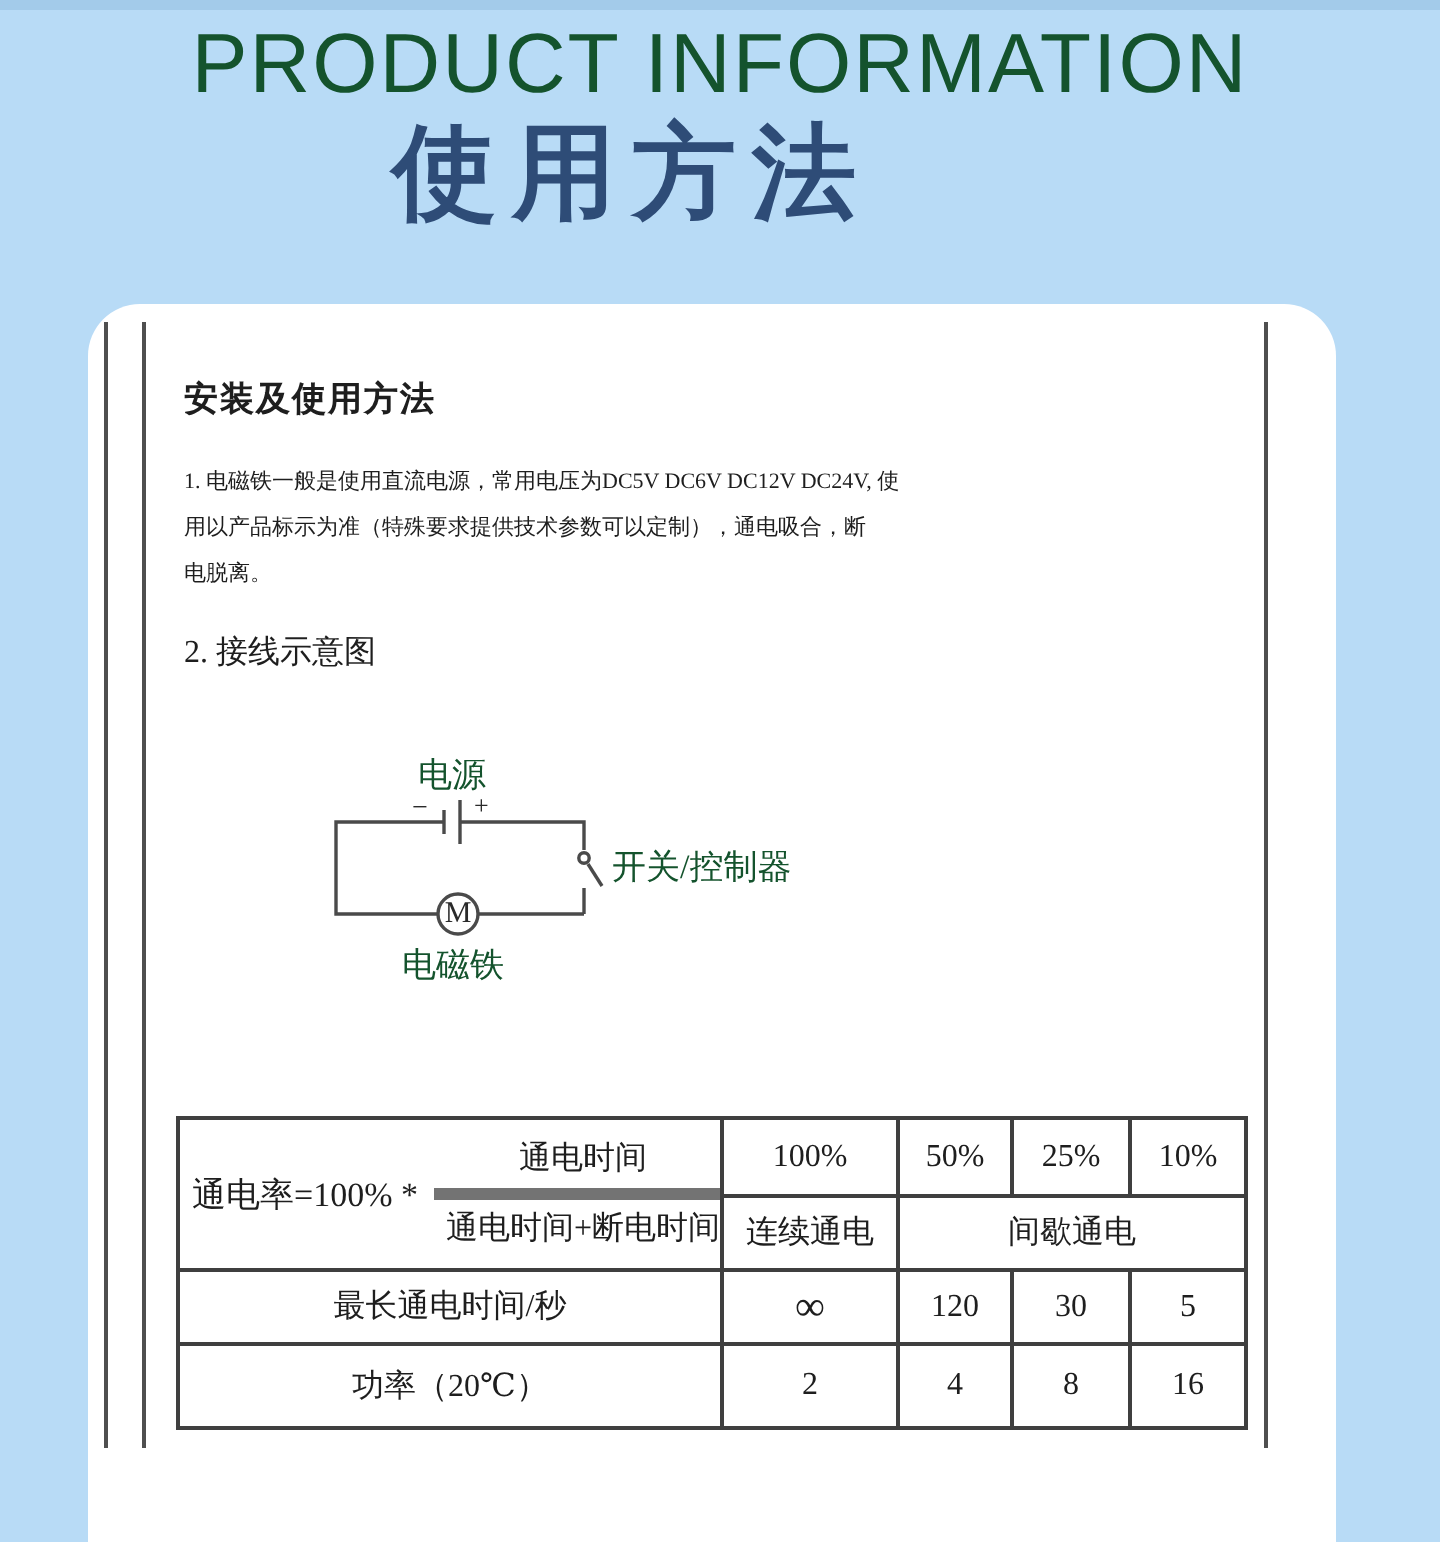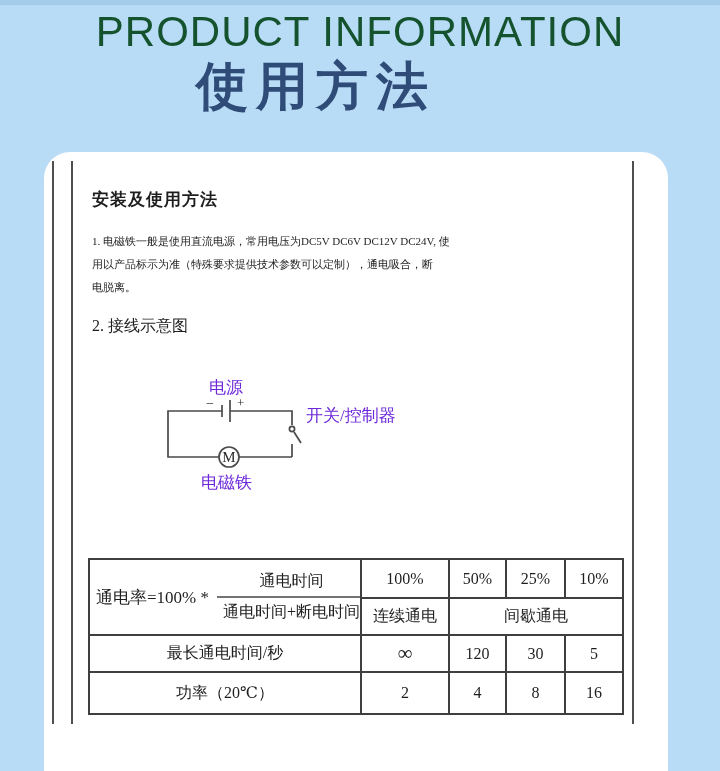--- a/index.html
+++ b/index.html
@@ -97,24 +97,24 @@
 
   .circuit-svg {
     position: absolute;
     left: 106px;
     top: 220px;
   }
   .diag-label {
     position: absolute;
     font-size: 17px;
     white-space: nowrap;
-    color: #6d28d9;
+    color: #14532d;
   }
   .lbl-power  { left: 165px; top: 224px; }
-  .lbl-switch { left: 262px; top: 252px; }
+  .lbl-switch { left: 262px; top: 270px; }
   .lbl-magnet { left: 157px; top: 319px; }
   .lbl-motor {
     position: absolute;
     left: 175px;
     top: 295px;
     width: 20px;
     height: 20px;
     text-align: center;
     line-height: 20px;
     font-size: 15px;
@@ -155,21 +155,21 @@
     white-space: nowrap;
   }
   .fraction {
     display: inline-flex;
     flex-direction: column;
     align-items: stretch;
     text-align: center;
   }
   .fraction .num {
     padding: 2px 14px 4px 14px;
-    border-bottom: 2px solid #737373;
+    border-bottom: 6px solid #737373;
     white-space: nowrap;
   }
   .fraction .den {
     padding: 4px 6px 2px 6px;
     white-space: nowrap;
   }
   .infinity { font-size: 21px; line-height: 1; }
 </style>
 </head>
 <body>

